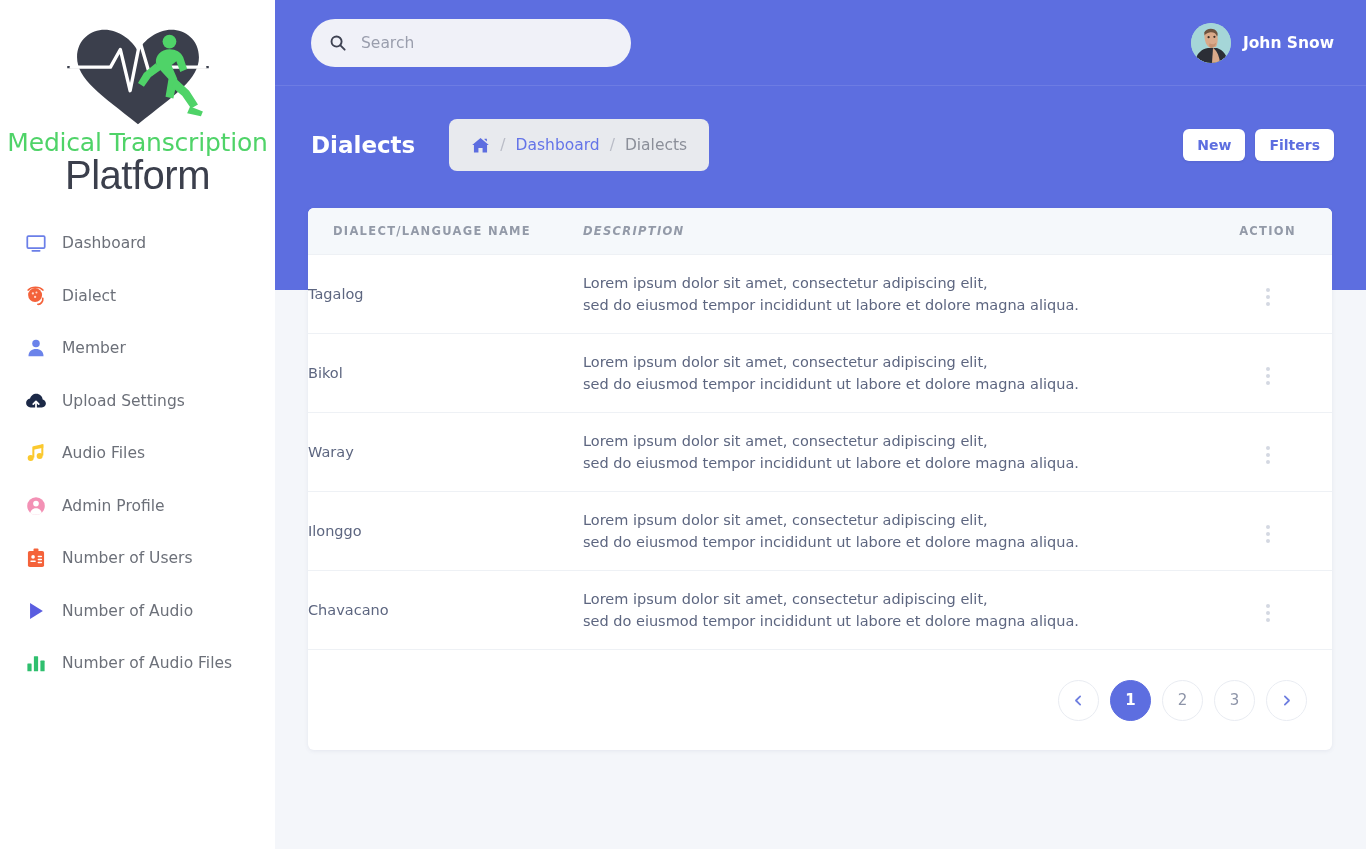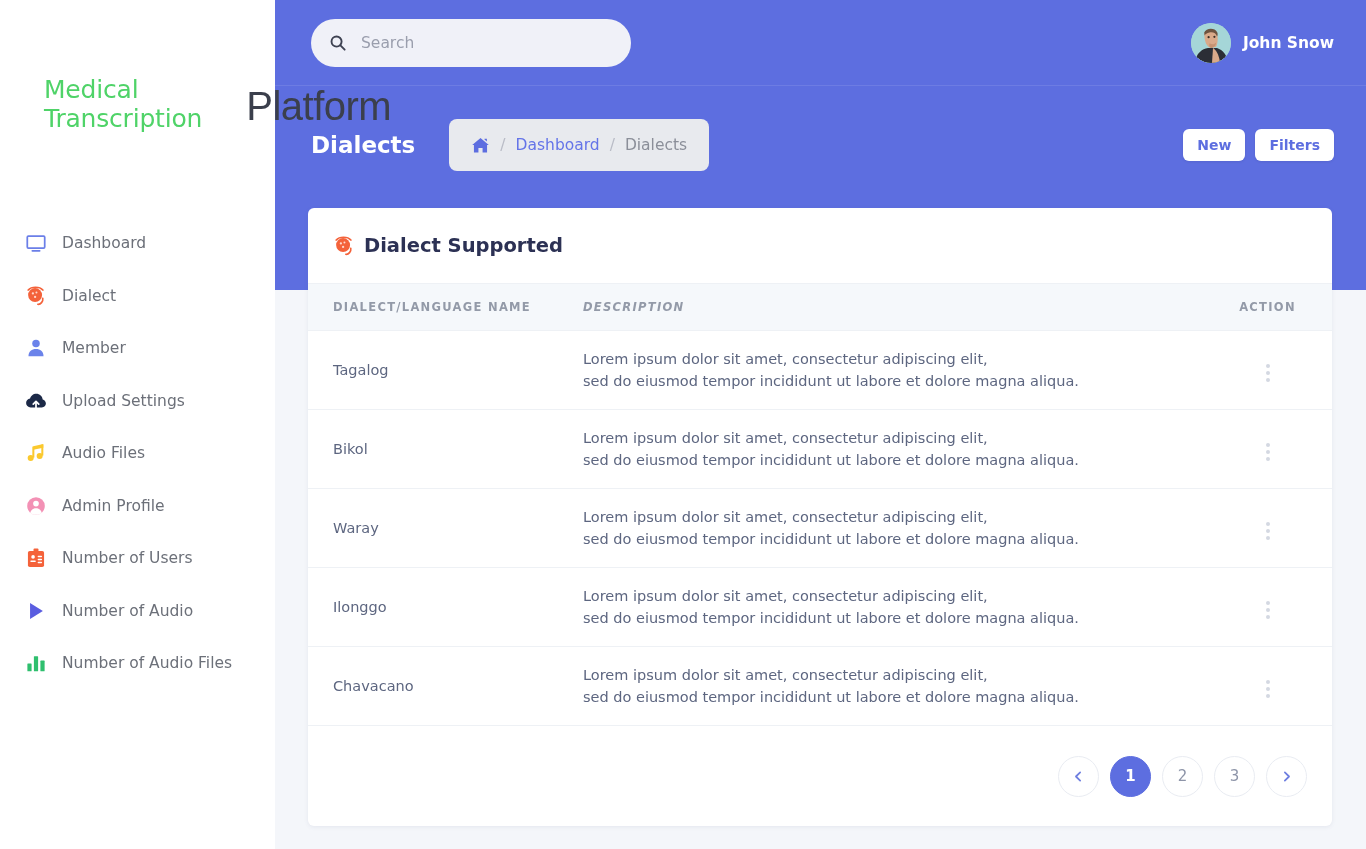--- a/index.html
+++ b/index.html
@@ -13,24 +13,23 @@
 
   
   .sidebar {
     width: 275px; height: 849px; flex: 0 0 275px;
     background: #ffffff;
     position: relative; z-index: 5;
     padding-top: 10px;
   }
   .logo-wrap {
     width: 100%; height: 185px;
-    display: flex; flex-direction: row;
+    display: flex; flex-direction: column;
     align-items: center; justify-content: space-between;
     padding-top: 8px;
-    gap: 44px;
   }
   .logo-mark { width: 180px; height: 118px; display: block; }
   .logo-text1 {
     font-size: 25px; color: #4fd368; letter-spacing: -0.2px;
     font-family: "DejaVu Sans", sans-serif; font-weight: 400;
     margin-top: -6px;
   }
   .logo-text2 {
     font-size: 40px; color: #3b3f4c; letter-spacing: -0.5px;
     font-family: Liberation Sans, sans-serif; font-weight: 400;
@@ -173,21 +172,21 @@
   th.c-desc { width: 620px; font-style: italic; }
   th.c-act  { text-align: center; width: 129px; }
 
   tbody td {
     border-bottom: 1px solid #eef1f5;
     font-size: 14.5px; color: #5d6680;
     font-family: "DejaVu Sans", sans-serif;
     vertical-align: middle;
     height: 79px;
   }
-  td.c-name { padding-left: 25px; }
+  td.c-name { }
   td.c-desc { line-height: 1.52; padding: 14px 0; }
   td.c-act  { text-align: center; }
   tbody tr:last-child td { border-bottom: 1px solid #eef1f5; }
   .dots {
     display: inline-flex; flex-direction: column; gap: 3px;
     cursor: pointer; padding: 4px 8px;
   }
   .dots i { width: 4px; height: 4px; border-radius: 50%; background: #d4d8e2; display: block; }
 
   .card-foot {
@@ -393,33 +392,20 @@
       </div>
     </div>
 
     <div class="head-actions">
       <button class="head-btn">New</button>
       <button class="head-btn">Filters</button>
     </div>
 
     <section class="card">
 
-      <div class="card-head">
-        <span class="card-ico">
-          <svg width="22" height="22" viewBox="0 0 24 24">
-            <circle cx="11" cy="11" r="7.6" fill="#f4623a"></circle>
-            <circle cx="8.6" cy="9.2" r="1.25" fill="#ffd9cd"></circle>
-            <circle cx="12.5" cy="8.3" r="1.1" fill="#ffd9cd"></circle>
-            <circle cx="11" cy="13" r="1.25" fill="#ffd9cd"></circle>
-            <path d="M3.5 5.5 C 7 1.5, 16 1.5, 19.5 5.5" fill="none" stroke="#f4623a" stroke-width="1.8" stroke-linecap="round"></path>
-            <path d="M19.4 14.5 C 20 18, 17 21.5, 14 21" fill="none" stroke="#f4623a" stroke-width="1.8" stroke-linecap="round"></path>
-          </svg>
-        </span>
-        <h2 class="card-title">Dialect Supported</h2>
-      </div>
 
       <table>
         <thead>
           <tr>
             <th class="c-name">DIALECT/LANGUAGE NAME</th>
             <th class="c-desc">DESCRIPTION</th>
             <th class="c-act">ACTION</th>
           </tr>
         </thead>
         <tbody>

